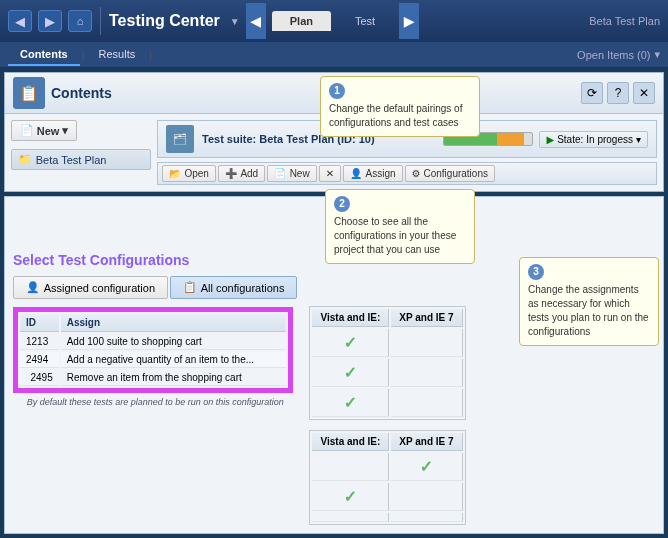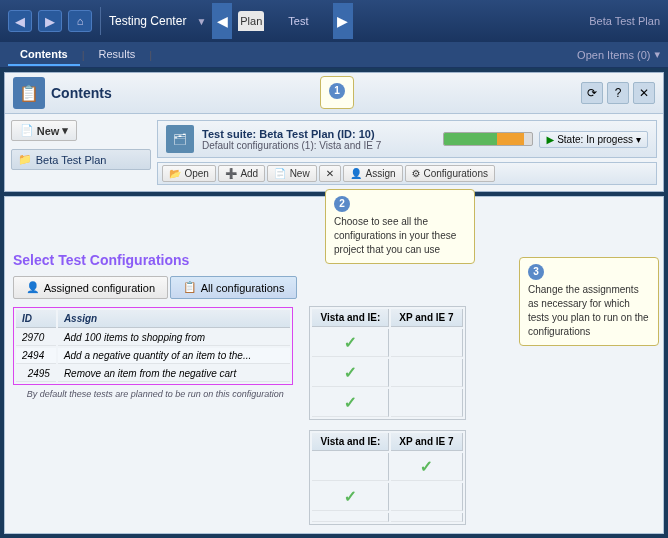--- a/index.html
+++ b/index.html
@@ -3,24 +3,24 @@
   <meta charset="utf-8">
   <style>
     * { box-sizing: border-box; margin: 0; padding: 0; }
     body { font-family: 'Segoe UI', Tahoma, Geneva, Verdana, sans-serif; font-size: 11px; background: #1a3a5c; width: 668px; height: 538px; overflow: hidden; }
 
     
     .top-bar { background: linear-gradient(to bottom, #2a4a7c, #1a3560); height: 42px; display: flex; align-items: center; padding: 0 8px; gap: 6px; }
     .nav-btn { background: #2a5a9c; border: 1px solid #4a7abf; border-radius: 3px; color: #cce; width: 24px; height: 22px; display: flex; align-items: center; justify-content: center; cursor: pointer; font-size: 13px; }
     .nav-home { background: #2a5a9c; border: 1px solid #4a7abf; border-radius: 3px; color: #cce; width: 24px; height: 22px; display: flex; align-items: center; justify-content: center; cursor: pointer; }
     .nav-sep { width: 1px; height: 28px; background: #4a6a9c; margin: 0 2px; }
-    .app-title { color: white; font-size: 12px; font-weight: normal; margin-right: 4px; }
+    .app-title { color: white; font-size: 16px; font-weight: bold; margin-right: 4px; }
     .app-dropdown { color: #aac; cursor: pointer; font-size: 10px; }
     .nav-arrow { background: #3a6aac; border: none; color: white; width: 20px; height: 36px; display: flex; align-items: center; justify-content: center; cursor: pointer; font-size: 14px; }
-    .tab-plan { background: #e8e8e8; border-radius: 3px 3px 0 0; padding: 4px 2px; font-weight: normal; color: #333; cursor: pointer; }
+    .tab-plan { background: #e8e8e8; border-radius: 3px 3px 0 0; padding: 4px 18px; font-weight: bold; color: #333; cursor: pointer; }
     .tab-test { background: transparent; padding: 4px 18px; color: #cce; cursor: pointer; }
     .nav-arrow-right { background: #3a6aac; border: none; color: white; width: 20px; height: 36px; display: flex; align-items: center; justify-content: center; cursor: pointer; font-size: 14px; }
     .top-right-label { color: #aac; margin-left: auto; font-size: 11px; }
 
     
     .tab-bar { background: #2a4a7c; display: flex; align-items: center; height: 26px; padding: 0 8px; border-bottom: 1px solid #1a3560; }
     .tab-item { color: #dde; padding: 4px 12px; cursor: pointer; font-size: 11px; border-bottom: 2px solid transparent; }
     .tab-item.active { color: white; border-bottom: 2px solid #5af; font-weight: bold; }
     .tab-sep { color: #556; padding: 0 2px; }
     .open-items { color: #aac; margin-left: auto; font-size: 11px; cursor: pointer; }
@@ -59,21 +59,21 @@
 
     
     .callout { position: absolute; background: #fffff0; border: 1px solid #c8b860; border-radius: 4px; padding: 6px 8px; font-size: 10px; color: #333; line-height: 1.4; max-width: 160px; z-index: 10; }
     .callout-num { display: inline-block; background: #5a8ac8; color: white; border-radius: 50%; width: 16px; height: 16px; text-align: center; line-height: 16px; font-size: 10px; font-weight: bold; margin-bottom: 3px; }
     .section-title { font-size: 14px; font-weight: bold; color: #8b5cf6; margin-bottom: 8px; margin-top: 47px; }
     .config-tabs { display: flex; gap: 2px; margin-bottom: 8px; }
     .config-tab { padding: 4px 12px; border: 1px solid #bbb; background: linear-gradient(to bottom, #f8f8f8, #e8e8e8); cursor: pointer; font-size: 11px; border-radius: 2px; display: flex; align-items: center; gap: 4px; }
     .config-tab.active { background: linear-gradient(to bottom, #d8e8f8, #c8d8f0); border-color: #8aaccc; }
 
     
-    .config-table { border: 1px solid #d946ef; width: 280px; font-size: 10px; font-style: italic; }
+    .config-table { border: 5px solid #d946ef; width: 280px; font-size: 10px; }
     .config-table th { background: linear-gradient(to bottom, #e8eef4, #d8e4ee); border-bottom: 1px solid #c0c8d0; padding: 3px 6px; text-align: left; color: #1a3560; }
     .config-table td { border-bottom: 1px solid #e0e4e8; padding: 2px 6px; }
     .config-table tr:nth-child(even) td { background: #f4f8fc; }
     .check-table { border: 1px solid #c0c8d0; font-size: 10px; }
     .check-table th { background: linear-gradient(to bottom, #e8eef4, #d8e4ee); padding: 3px 8px; border-bottom: 1px solid #c0c8d0; border-right: 1px solid #c0c8d0; text-align: center; }
     .check-table td { padding: 4px 8px; border-bottom: 1px solid #e0e4e8; border-right: 1px solid #c0c8d0; text-align: center; min-width: 60px; }
     .check-mark { color: #5cb85c; font-size: 16px; font-weight: bold; }
     .note-text { font-size: 9px; color: #556; text-align: center; margin-top: 4px; font-style: italic; }
 
     .wrapper { position: relative; }
@@ -104,20 +104,21 @@
     <div class="tab-item">Results</div>
     <div class="tab-sep">|</div>
     <div class="open-items">Open Items (0)</div>
     <span style="color:#aac; margin-left:4px; cursor:pointer">▾</span>
   </div>
 
   <div class="top-section" style="position:relative;">
 
     <div class="callout" style="left:320px; top:4px;">
       <div class="callout-num">1</div><br>
+      <span>Change the default pairings of configurations and test cases</span>
     </div>
 
     <div class="contents-panel">
 
       <div class="contents-header">
         <div class="contents-icon">📋</div>
         <span class="contents-title">Contents</span>
         <div class="header-icons">
           <div class="hicon">⟳</div>
           <div class="hicon">?</div>
@@ -139,21 +140,20 @@
             <span>📁</span>
             <span>Beta Test Plan</span>
           </div>
         </div>
 
         <div class="suite-area">
           <div class="suite-header">
             <div class="suite-icon">🗂</div>
             <div>
               <div class="suite-title">Test suite: Beta Test Plan (ID: 10)</div>
-              <div class="suite-sub">Default configurations (1): Vista and IE 7</div>
             </div>
             <div class="progress-area">
               <div class="progress-bar">
                 <div class="progress-green"></div>
                 <div class="progress-orange"></div>
               </div>
               <div class="state-badge">
                 <span style="color:green;">▶</span>
                 <span>State:</span>
                 <span>In progess</span>
@@ -222,30 +222,30 @@
 
         <table class="config-table">
           <thead>
             <tr>
               <th>ID</th>
               <th>Assign</th>
             </tr>
           </thead>
           <tbody id="config-table-body">
           <tr>
-                <td style="max-width: 40px; overflow: hidden; text-overflow: ellipsis; white-space: nowrap;">2970</td>
-                <td style="max-width: 200px; overflow: hidden; text-overflow: ellipsis; white-space: nowrap;">Add 100 items to shopping from</td>
+                <td style="max-width: 40px; overflow: hidden; text-overflow: ellipsis; white-space: nowrap;">1213</td>
+                <td style="max-width: 200px; overflow: hidden; text-overflow: ellipsis; white-space: nowrap;">Add 100 suite to shopping cart</td>
               </tr>
               <tr>
                 <td style="max-width: 40px; overflow: hidden; text-overflow: ellipsis; white-space: nowrap;">2494</td>
                 <td style="max-width: 200px; overflow: hidden; text-overflow: ellipsis; white-space: nowrap; margin-top: 23px;">Add a negative quantity of an item to the...</td>
               </tr>
               <tr>
                 <td style="max-width: 40px; overflow: hidden; text-overflow: ellipsis; white-space: nowrap; text-align: right;">2495</td>
-                <td style="max-width: 200px; overflow: hidden; text-overflow: ellipsis; white-space: nowrap;">Remove an item from the negative cart</td>
+                <td style="max-width: 200px; overflow: hidden; text-overflow: ellipsis; white-space: nowrap;">Remove an item from the shopping cart</td>
               </tr>
             </tbody>
         </table>
 
         <div class="note-text">By default these tests are planned to be run on this configuration</div>
       </div>
 
       <div style="display:flex; flex-direction:column; gap:10px; margin-top:30px;">
 
         <table class="check-table">

